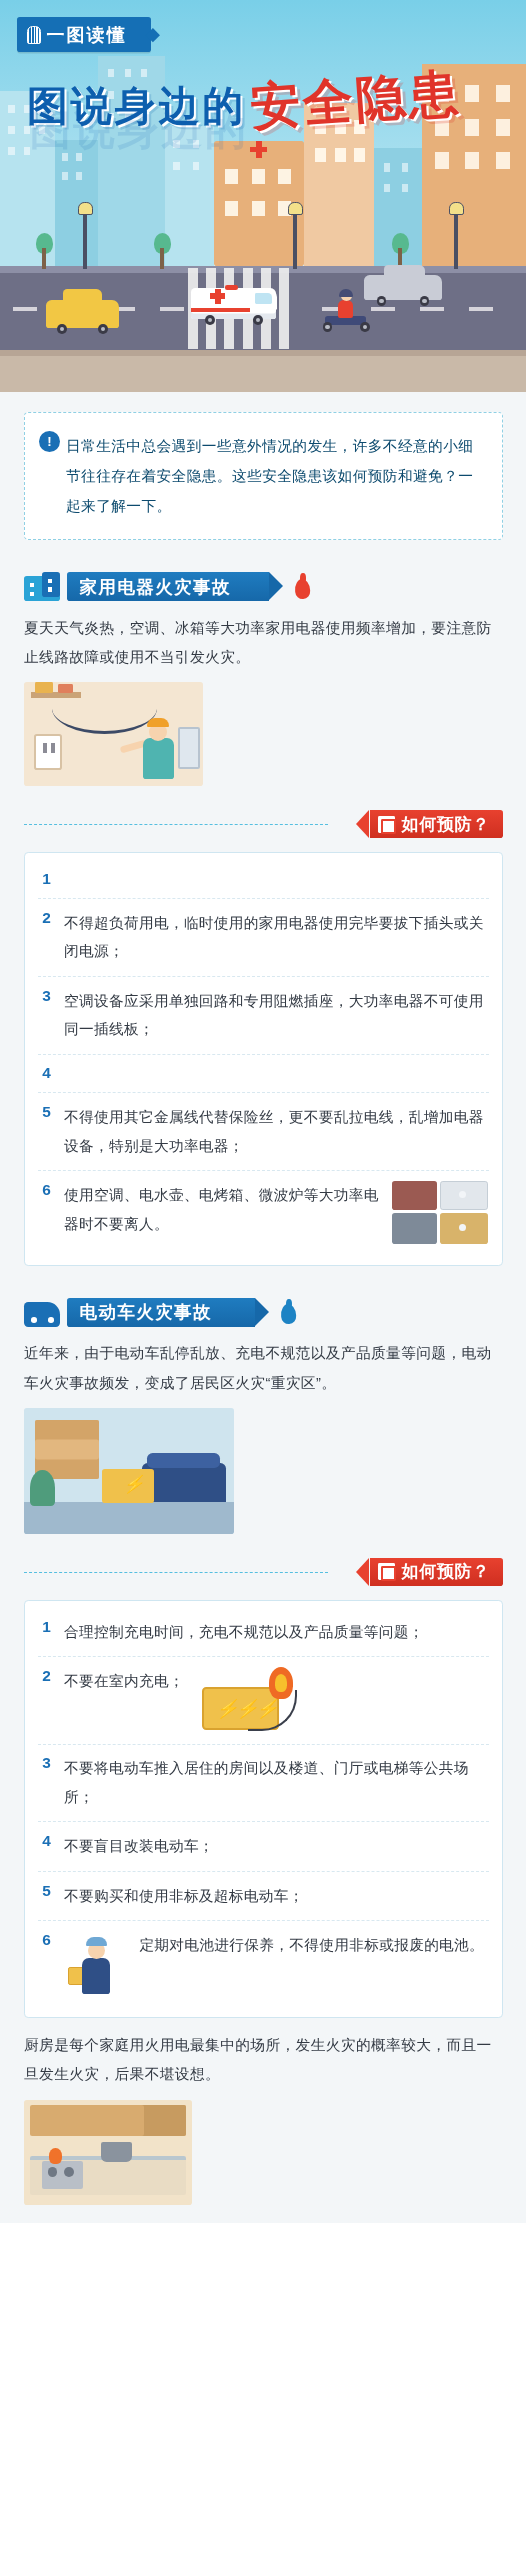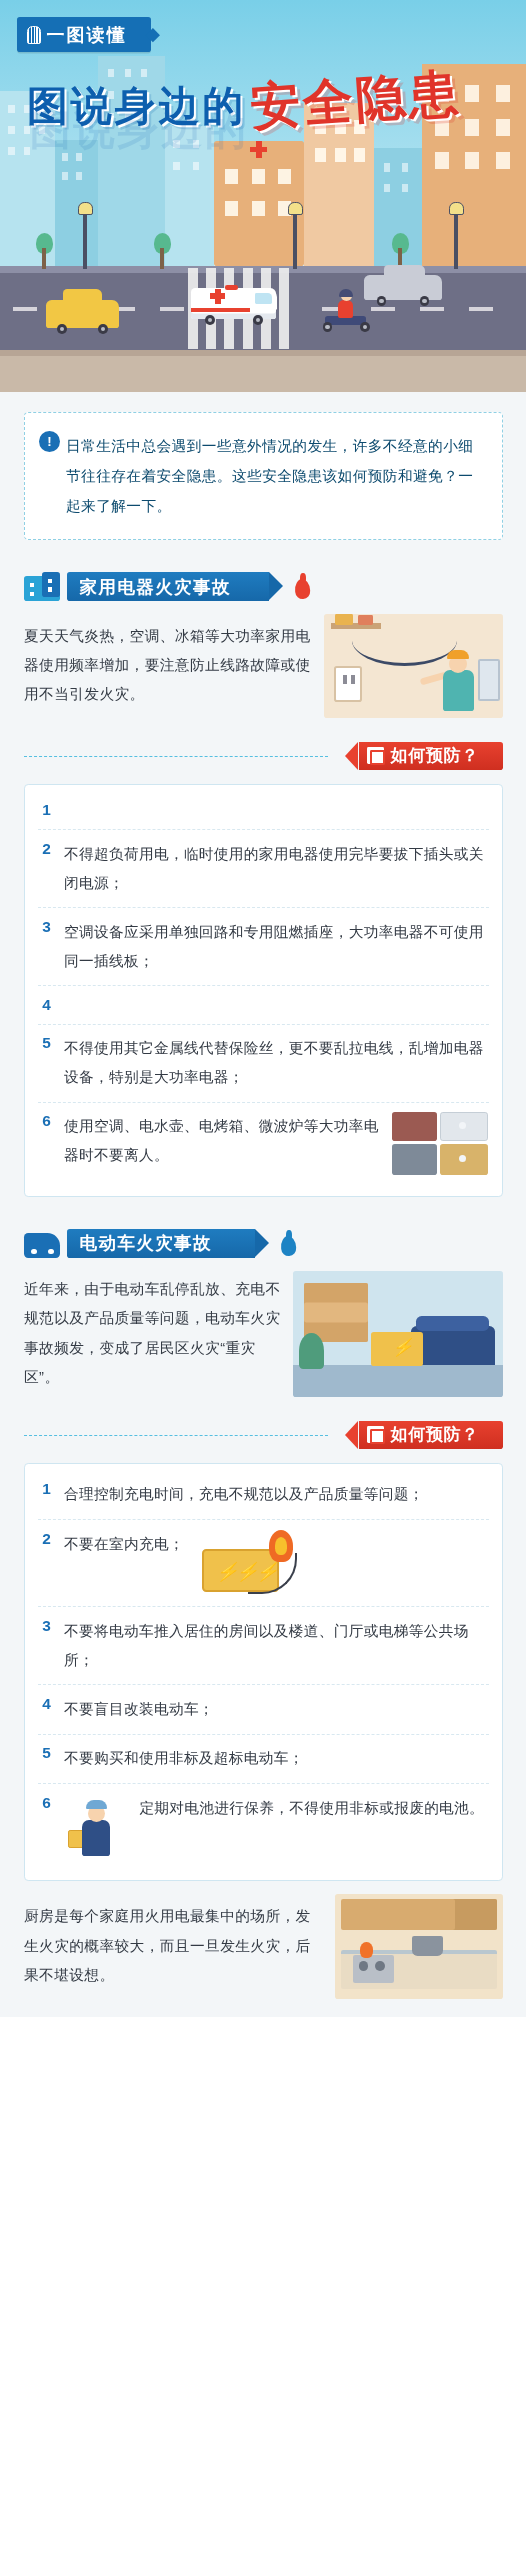--- a/index.html
+++ b/index.html
@@ -191,21 +191,21 @@
   }
   .flame:after {
     content:""; position:absolute; left:6.3px; top:-1.4px; width:5.6px; height:9.8px;
     background:#1d83c4; border-radius: 50% 50% 40% 40%;
   }
   .flame.red:before, .flame.red:after { background:#e8412f; }
 
   
   .body-row {
     margin: 12.6px 24px 0 24px;
-    display: flex; gap: 9.8px; align-items: center;
+    display: flex; gap: 9.8px; align-items: flex-start; flex-direction: column;
   }
   .body-text {
     font-size: 14.7px; line-height: 2.0; color: #333a44; letter-spacing: 0.4px;
     flex: 1 1 auto;
   }
   .illus {
     flex: 0 0 auto; position: relative;
   }
 
   
@@ -252,21 +252,21 @@
     display: flex; justify-content: flex-end; align-items: center;
     position: relative;
   }
   .sub-dashline {
     position: absolute; left: 0; right: 175px; top: 50%;
     border-top: 1.4px dashed #56bfe0;
   }
   .sub-banner {
     position: relative; display: flex; align-items: center; gap: 7px;
     background: linear-gradient(#e8412f,#cf2f20);
-    color: #fff; height: 28px; padding: 0 24px 0 32px;
+    color: #fff; height: 28px; padding: 0 13px 0 32px;
     border-radius: 0 2.8px 2.8px 0;
     font-size: 17px; font-weight: bold; letter-spacing: 0.7px;
   }
   .sub-banner:before {
     content:""; position:absolute; left:-13.3px; top:0;
     border-top: 14px solid transparent; border-bottom: 14px solid transparent;
     border-right: 13.3px solid #e8412f;
   }
   .sub-banner .bk {
     position:absolute; left: 8.4px; top: 5.6px;

